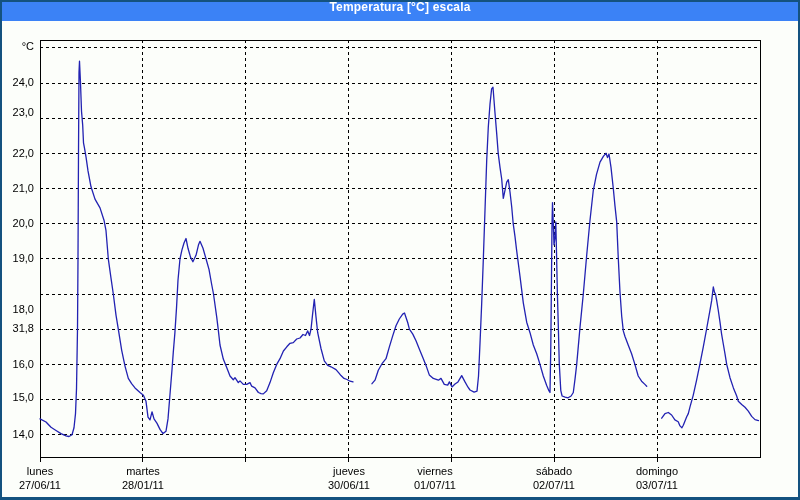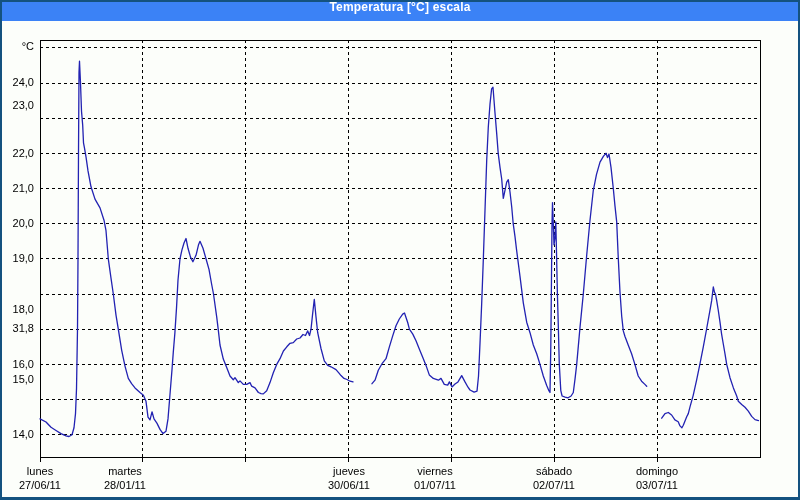--- a/index.html
+++ b/index.html
@@ -52,36 +52,36 @@
       <polyline points="372.0,383.7 375.0,380.2 378.3,370.3 382.0,363.7 386.0,358.7 389.3,347.1 392.7,335.9 396.0,325.7 399.3,319.0 402.7,314.1 404.5,313.0 407.7,322.5 409.4,329.2 412.8,334.1 416.0,340.8 419.3,348.9 422.7,357.3 426.0,365.4 429.3,374.9 433.3,378.4 438.4,380.2 441.0,378.4 444.3,384.4 447.7,385.1 449.4,381.9 452.0,386.9 455.0,384.1 458.0,381.9 461.7,375.6 465.0,381.9 468.0,387.2 470.0,390.0 474.1,392.1 477.0,391.1 478.5,376.3 480.0,343.3 481.7,303.2 483.3,259.9 485.0,210.3 486.7,160.4 488.3,127.0 490.0,104.1 491.6,89.0 493.0,87.2 494.9,111.8 496.7,133.6 498.2,153.3 500.0,167.4 501.7,179.0 503.3,198.4 505.0,190.3 506.7,182.2 508.3,179.7 510.0,192.0 511.7,206.8 513.2,223.7 515.0,236.7 516.6,250.1 520.0,276.4 523.3,302.8 526.7,322.2 530.0,332.7 533.3,345.0 536.7,353.8 540.0,364.4 543.3,376.0 546.7,385.5 548.9,390.7 550.0,392.5 550.8,346.8 551.5,276.4 552.0,223.7 552.5,202.6 553.3,223.7 554.0,244.8 555.0,237.7 555.8,221.9 556.5,251.8 557.4,294.0 558.4,329.2 559.3,364.4 560.8,390.7 562.1,396.0 565.1,397.1 568.1,397.8 571.1,396.0 573.3,392.5 575.1,378.4 576.7,364.4 580.0,327.4 583.3,294.0 586.7,255.3 590.0,220.2 593.3,190.3 596.5,174.4 600.0,162.1 603.5,156.2 606.0,153.3 607.5,157.6 609.0,154.0 611.0,167.4 613.3,188.5 615.0,206.1 616.7,221.9 618.3,258.8 620.0,292.3 621.7,316.2 623.3,330.9 624.9,336.2 628.2,345.0 631.6,353.8 634.9,364.4 638.2,376.0 641.6,381.2 644.9,384.4 646.7,386.2" fill="none" stroke="#2222B2" stroke-width="1.3" stroke-linejoin="round" stroke-linecap="round"></polyline>
       <polyline points="661.7,418.2 665.0,413.6 668.3,412.5 671.6,415.0 674.9,419.9 678.2,421.7 680.0,425.9 681.9,427.7 683.3,425.2 686.7,416.8 688.3,413.6 690.0,406.9 693.2,395.3 696.6,380.2 700.0,363.7 703.3,346.8 706.7,328.5 710.0,310.2 711.7,300.4 713.3,287.0 714.5,292.3 715.5,294.0 716.7,300.7 718.3,310.5 720.0,322.2 721.6,334.1 723.3,344.0 725.0,353.8 726.7,364.4 730.0,377.7 733.4,387.9 736.7,396.0 738.3,401.3 741.7,404.5 745.0,407.3 748.3,411.1 751.7,416.4 755.0,419.6 758.5,420.6" fill="none" stroke="#2222B2" stroke-width="1.3" stroke-linejoin="round" stroke-linecap="round"></polyline>
     </svg>
 
   <div class="titlebar">
     <span>Temperatura [°C] escala</span>
   </div>
 
   <div class="ylab" style="top:40px">°C</div>
   <div class="ylab" style="top:76px">24,0</div>
-  <div class="ylab" style="top:99px">23,0</div>
+  <div class="ylab" style="top:106px">23,0</div>
   <div class="ylab" style="top:147px">22,0</div>
   <div class="ylab" style="top:182px">21,0</div>
   <div class="ylab" style="top:217px">20,0</div>
   <div class="ylab" style="top:252px">19,0</div>
   <div class="ylab" style="top:303px">18,0</div>
   <div class="ylab" style="top:322px">31,8</div>
   <div class="ylab" style="top:358px">16,0</div>
-  <div class="ylab" style="top:373px">15,0</div>
+  <div class="ylab" style="top:391px">15,0</div>
   <div class="ylab" style="top:428px">14,0</div>
 
   <div class="xlab" style="left:-11px">
     <span class="wd">lunes</span>
     <span class="dt">27/06/11</span>
   </div>
-  <div class="xlab" style="left:74px">
+  <div class="xlab" style="left:92px">
     <span class="wd">martes</span>
     <span class="dt">28/01/11</span>
   </div>
   <div class="xlab" style="left:298px">
     <span class="wd">jueves</span>
     <span class="dt">30/06/11</span>
   </div>
   <div class="xlab" style="left:384px">
     <span class="wd">viernes</span>
     <span class="dt">01/07/11</span>

